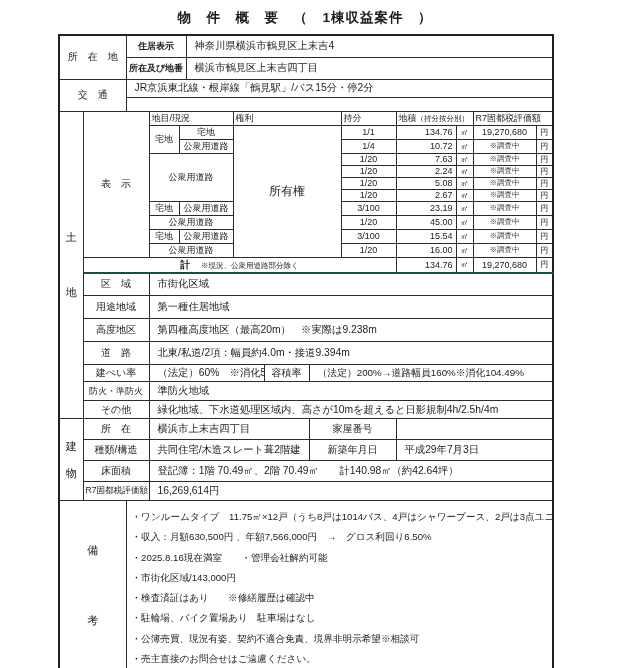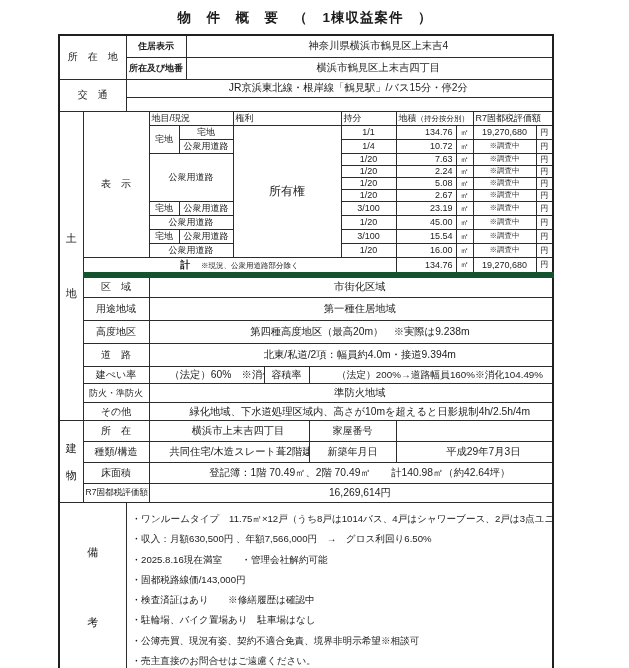--- a/index.html
+++ b/index.html
@@ -28,36 +28,36 @@
   td, th {
     border: 1px solid #2b2b2b;
     padding: 0 2px;
     font-size: 10px;
     font-weight: normal;
     overflow: hidden;
     white-space: nowrap;
     vertical-align: middle;
   }
   .sec { text-align: center; }
-  .val { text-align: center; padding-left: 20px; font-size: 10.3px; }
+  .val { text-align: left; padding-left: 8px; font-size: 10.3px; }
   .small-row { font-size: 9px; text-align: center; padding: 0 1px; }
   .num { text-align: right; padding-right: 3px; font-size: 9px; }
   .cnum { text-align: center; font-size: 9px; }
   .unit { text-align: center; font-size: 8px; padding: 0; }
   .tiny { font-size: 7.5px; }
   .survey { font-size: 7.5px; text-align: center; color: #333; }
   th { font-size: 9px; text-align: left; }
   .vert { text-align: center; padding: 0; }
   .vstack { display: flex; flex-direction: column; align-items: center; justify-content: center; font-size: 11px; }
   .g40 { gap: 40px; }
   .g14 { gap: 12px; }
   .g55 { gap: 55px; }
   .total-cell { text-align: center; }
   .total-kei { font-weight: bold; font-size: 10px; letter-spacing: 2px; margin-right: 6px; }
-  .bb2 { border-bottom: 6px solid #14532d; }
+  .bb2 { border-bottom: 2px solid #14532d; }
   .remarks-val { vertical-align: top; padding: 6px 0 0 5px; }
   .rline { font-size: 9.6px; line-height: 20.3px; white-space: nowrap; }
   .lbl9 { font-size: 9px; font-weight: bold; }
 </style>
 </head>
 <body>
 
 <div class="doc-title">物　件　概　要　（　1棟収益案件　）</div>
 
 <table class="sheet">
@@ -267,21 +267,21 @@
     <td class="vert" colspan="2">
       <div class="vstack g55">
         <span>備</span>
         <span>考</span>
       </div>
     </td>
     <td class="remarks-val" colspan="12">
       <div class="rline">・ワンルームタイプ　11.75㎡×12戸（うち8戸は1014バス、4戸はシャワーブース、2戸は3点ユニット）</div>
       <div class="rline">・収入：月額630,500円 、年額7,566,000円　→　グロス利回り6.50%</div>
       <div class="rline">・2025.8.16現在満室　　・管理会社解約可能</div>
-      <div class="rline">・固都税路線価/143,000円</div>
+      <div class="rline">・市街化区域/143,000円</div>
       <div class="rline">・検査済証はあり　　※修繕履歴は確認中</div>
       <div class="rline">・駐輪場、バイク置場あり　駐車場はなし</div>
       <div class="rline">・公簿売買、現況有姿、契約不適合免責、境界非明示希望※相談可</div>
       <div class="rline">・売主直接のお問合せはご遠慮ください。</div>
     </td>
   </tr>
 
 </tbody>
   </table>
 

